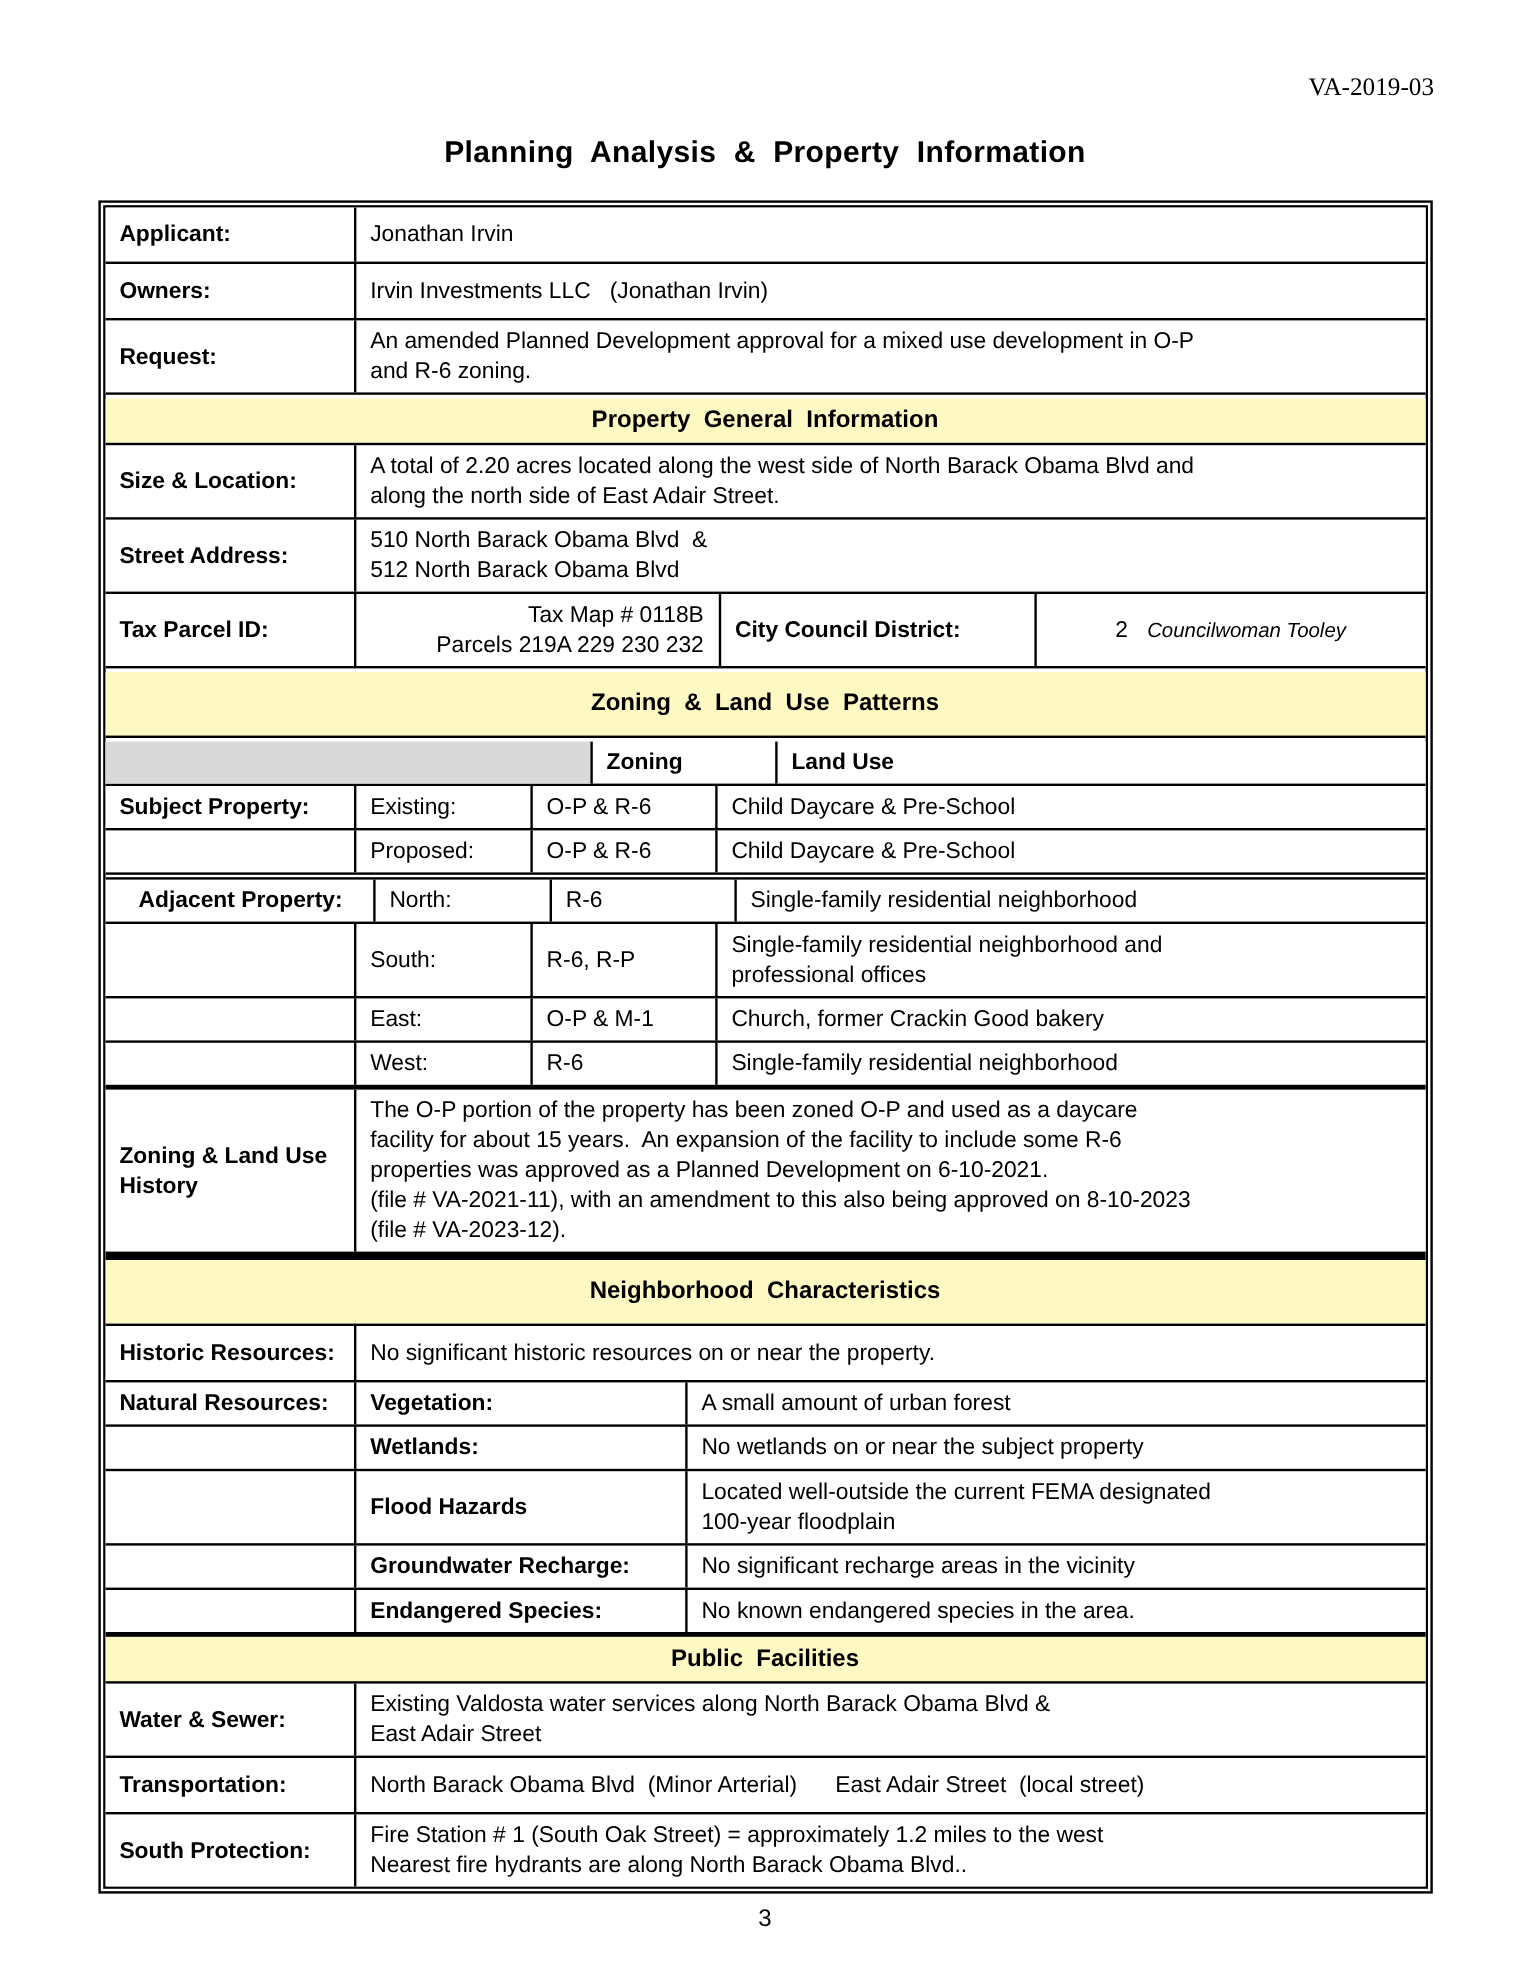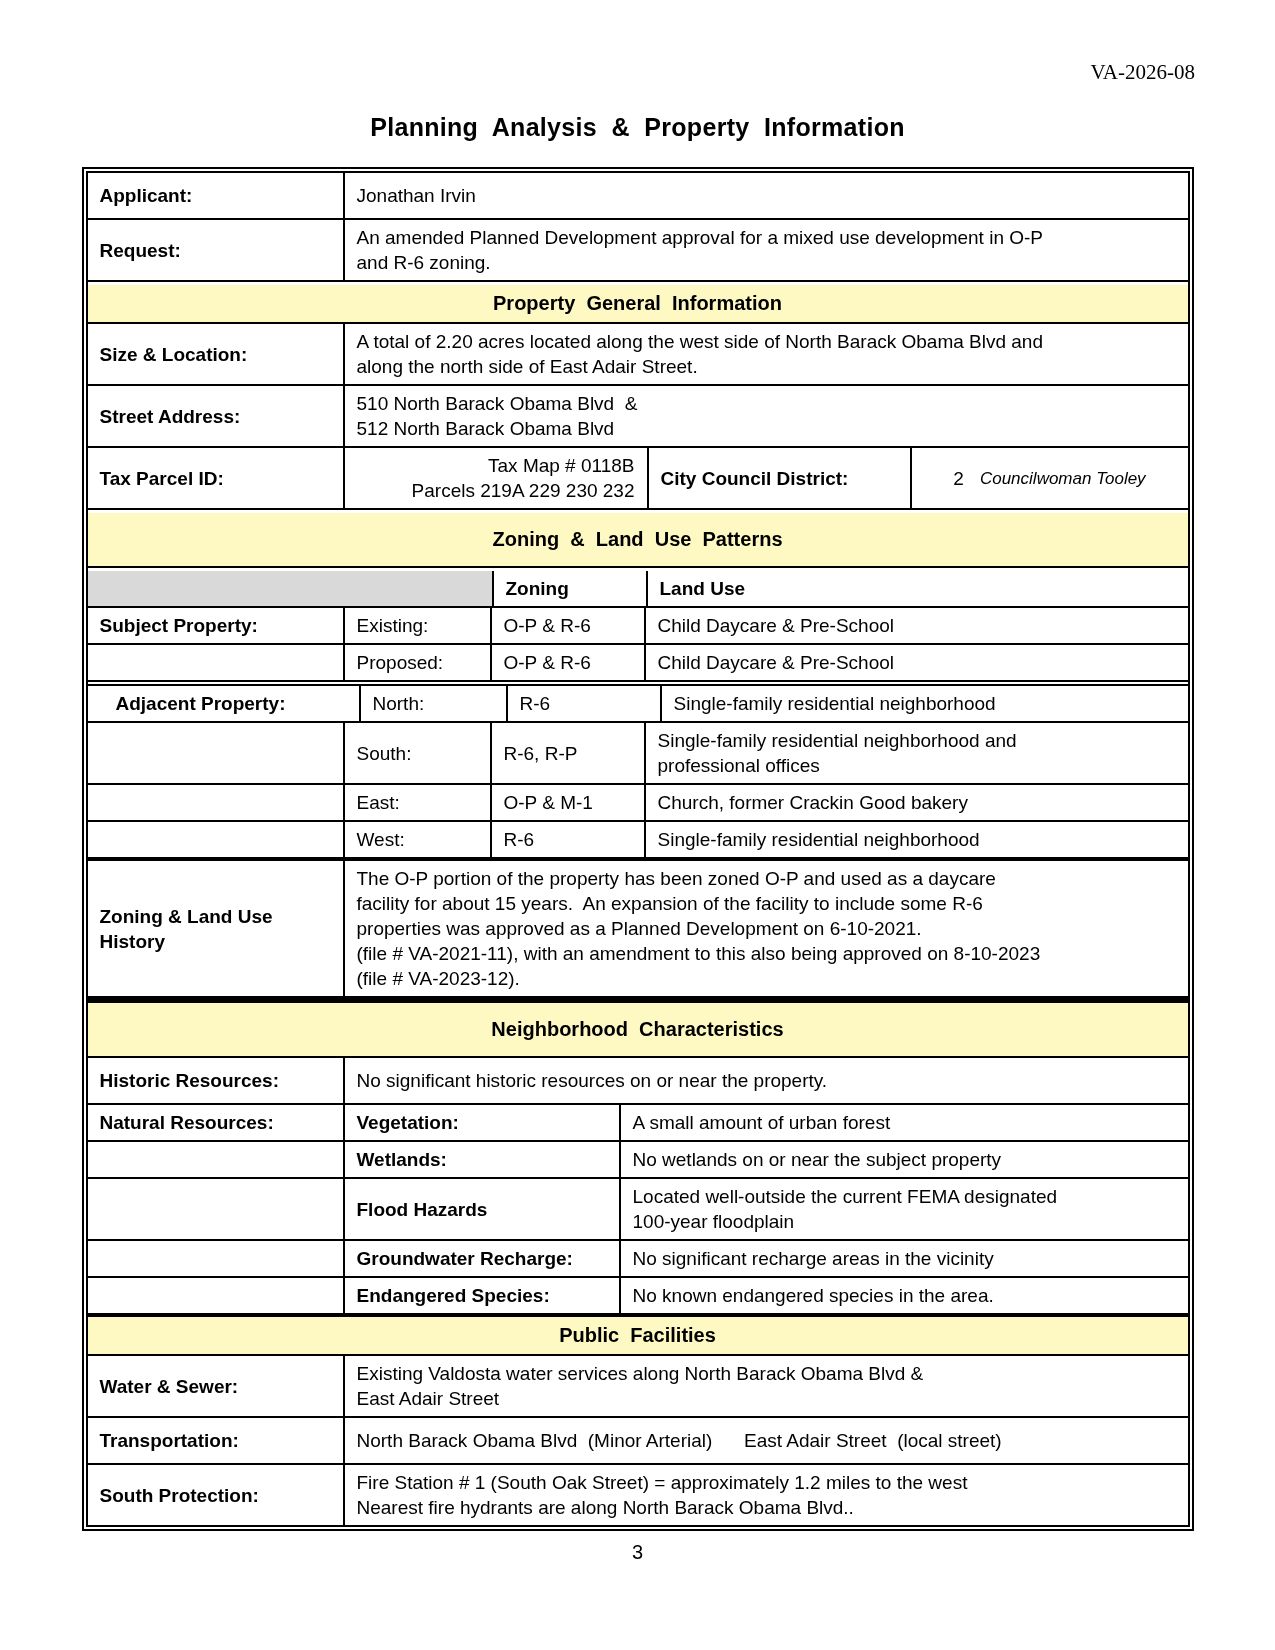--- a/index.html
+++ b/index.html
@@ -39,21 +39,21 @@
   .cell {
     padding: 5px 12px;
     line-height: 25px;
     white-space: pre-wrap;
     display: flex; flex-direction: column; justify-content: center;
     box-sizing: border-box;
     min-width: 0;
   }
   .cell + .cell { border-left: 2px solid #000; }
   .lbl { font-weight: bold; }
-  .c-label  { width: 255px; flex: none; }
+  .c-label  { width: 207px; flex: none; }
   .c-item   { width: 147px; flex: none; }
   .c-zone   { width: 154px; flex: none; }
   .c-flex   { flex: 1; }
   .c-span2  { width: 404px; flex: none; background: #d9d9d9; }
   .c-taxval { width: 304px; flex: none; text-align: right; }
   .c-cclab  { width: 263px; flex: none; }
   .c-natitem{ width: 276px; flex: none; font-weight: bold; }
   .r   { border-top: 2px solid #000; }
   .bb  { border-bottom: 2px solid #000; }
   .gap3{ margin-top: 3px; }
@@ -69,30 +69,34 @@
   .pad10 > .cell { padding-top: 10px; padding-bottom: 10px; }
   .cc-val { flex-direction: row; align-items: center; gap: 16px; }
   .cc-note { font-style: italic; font-size: 17px; }
   .pagenum { text-align: center; margin-top: 10px; font-size: 20px; }
 </style>
 </head>
 <body>
 
 <div class="page">
 
-  <div class="doc-num">VA-2026-08</div>
+  <div class="doc-num">VA-2019-03</div>
   <div class="title">Planning  Analysis  &amp;  Property  Information</div>
 
   <div class="tbl">
 
     <div class="row pad10">
       <div class="cell c-label lbl">Applicant:</div>
       <div class="cell c-flex">Jonathan Irvin</div>
     </div>
 
+    <div class="row r pad10">
+      <div class="cell c-label lbl">Owners:</div>
+      <div class="cell c-flex">Irvin Investments LLC   (Jonathan Irvin)</div>
+    </div>
 
     <div class="row r bb">
       <div class="cell c-label lbl">Request:</div>
       <div class="cell c-flex">An amended Planned Development approval for a mixed use development in O-P
 and R-6 zoning.</div>
     </div>
 
     <div class="row band gap3">
       <div class="cell band-cell">Property  General  Information</div>
     </div>

